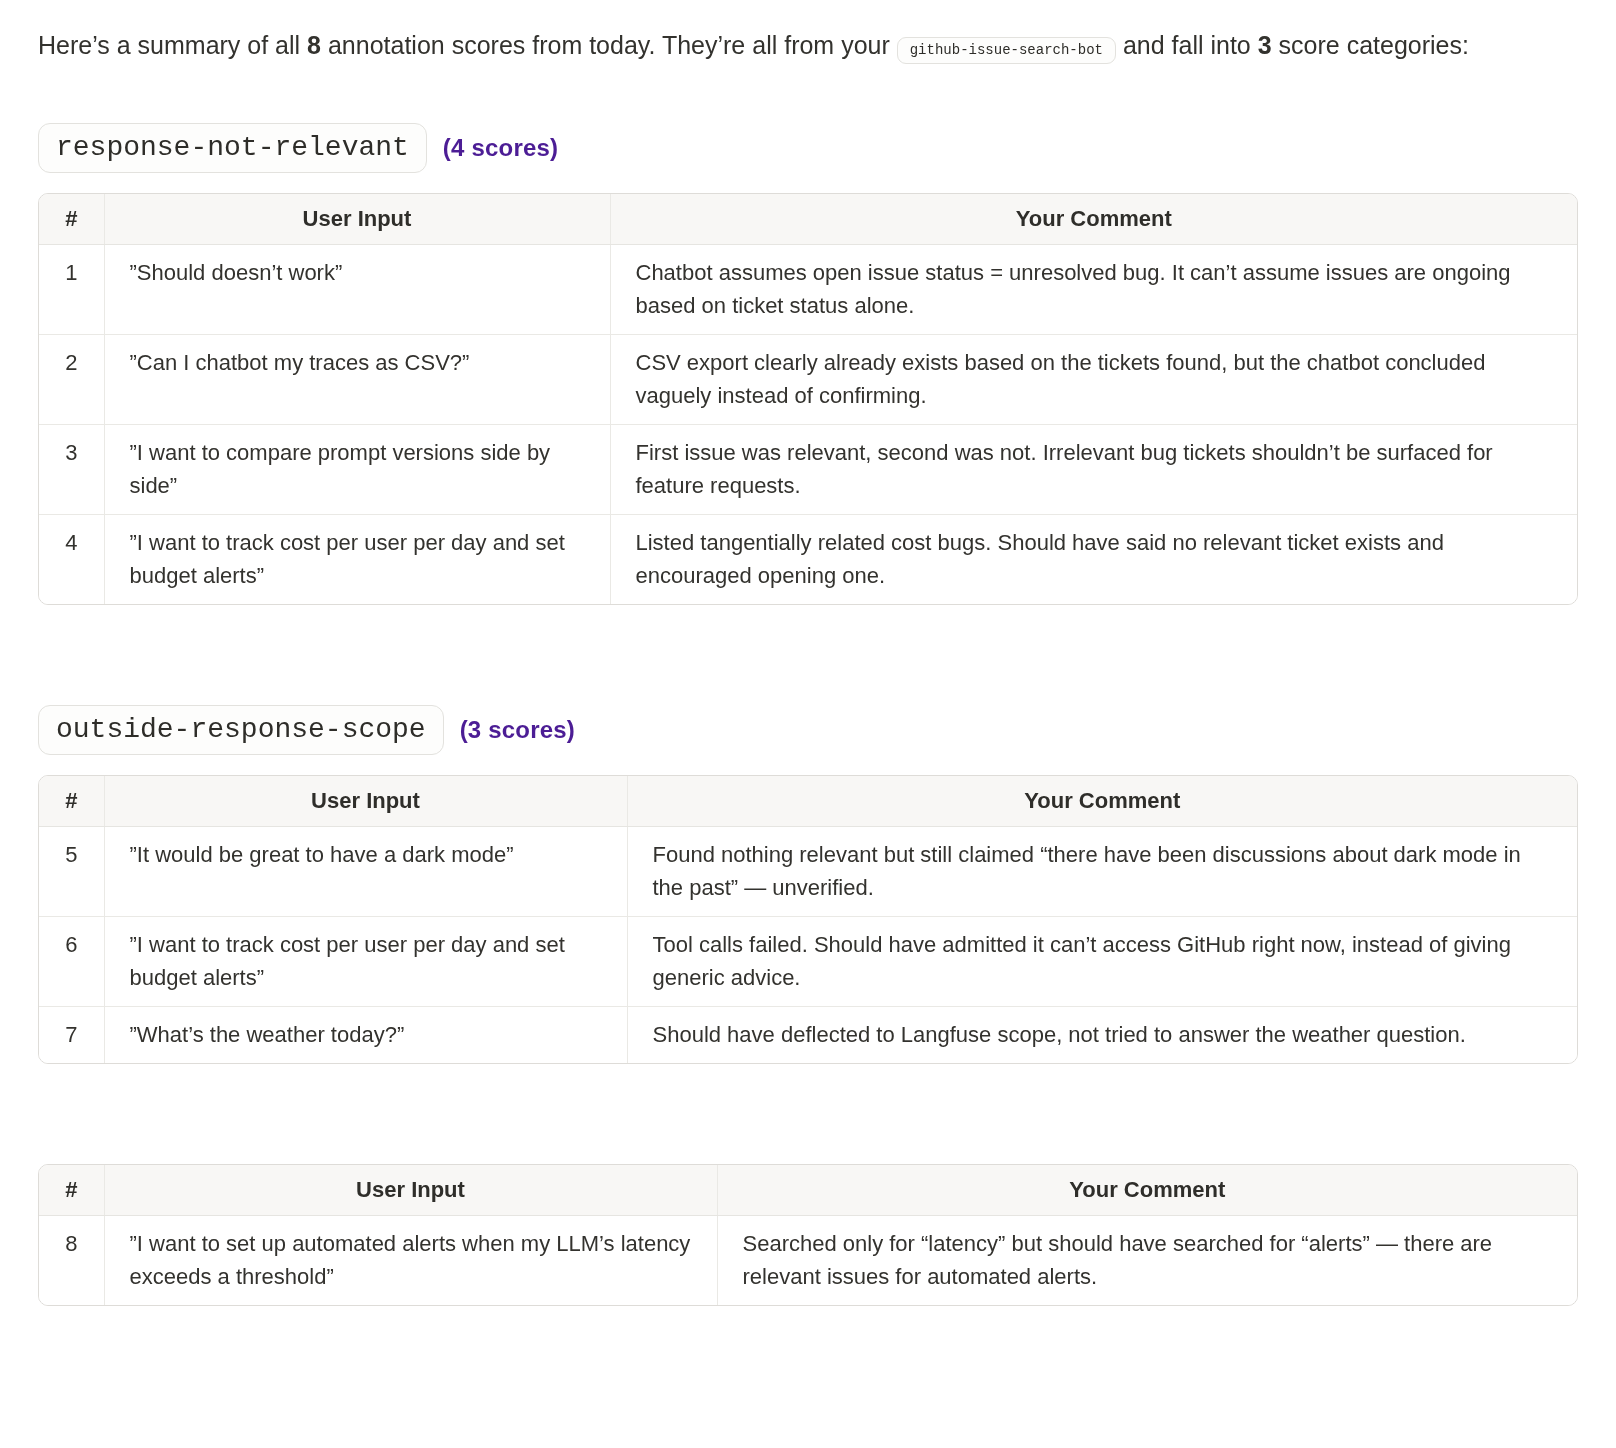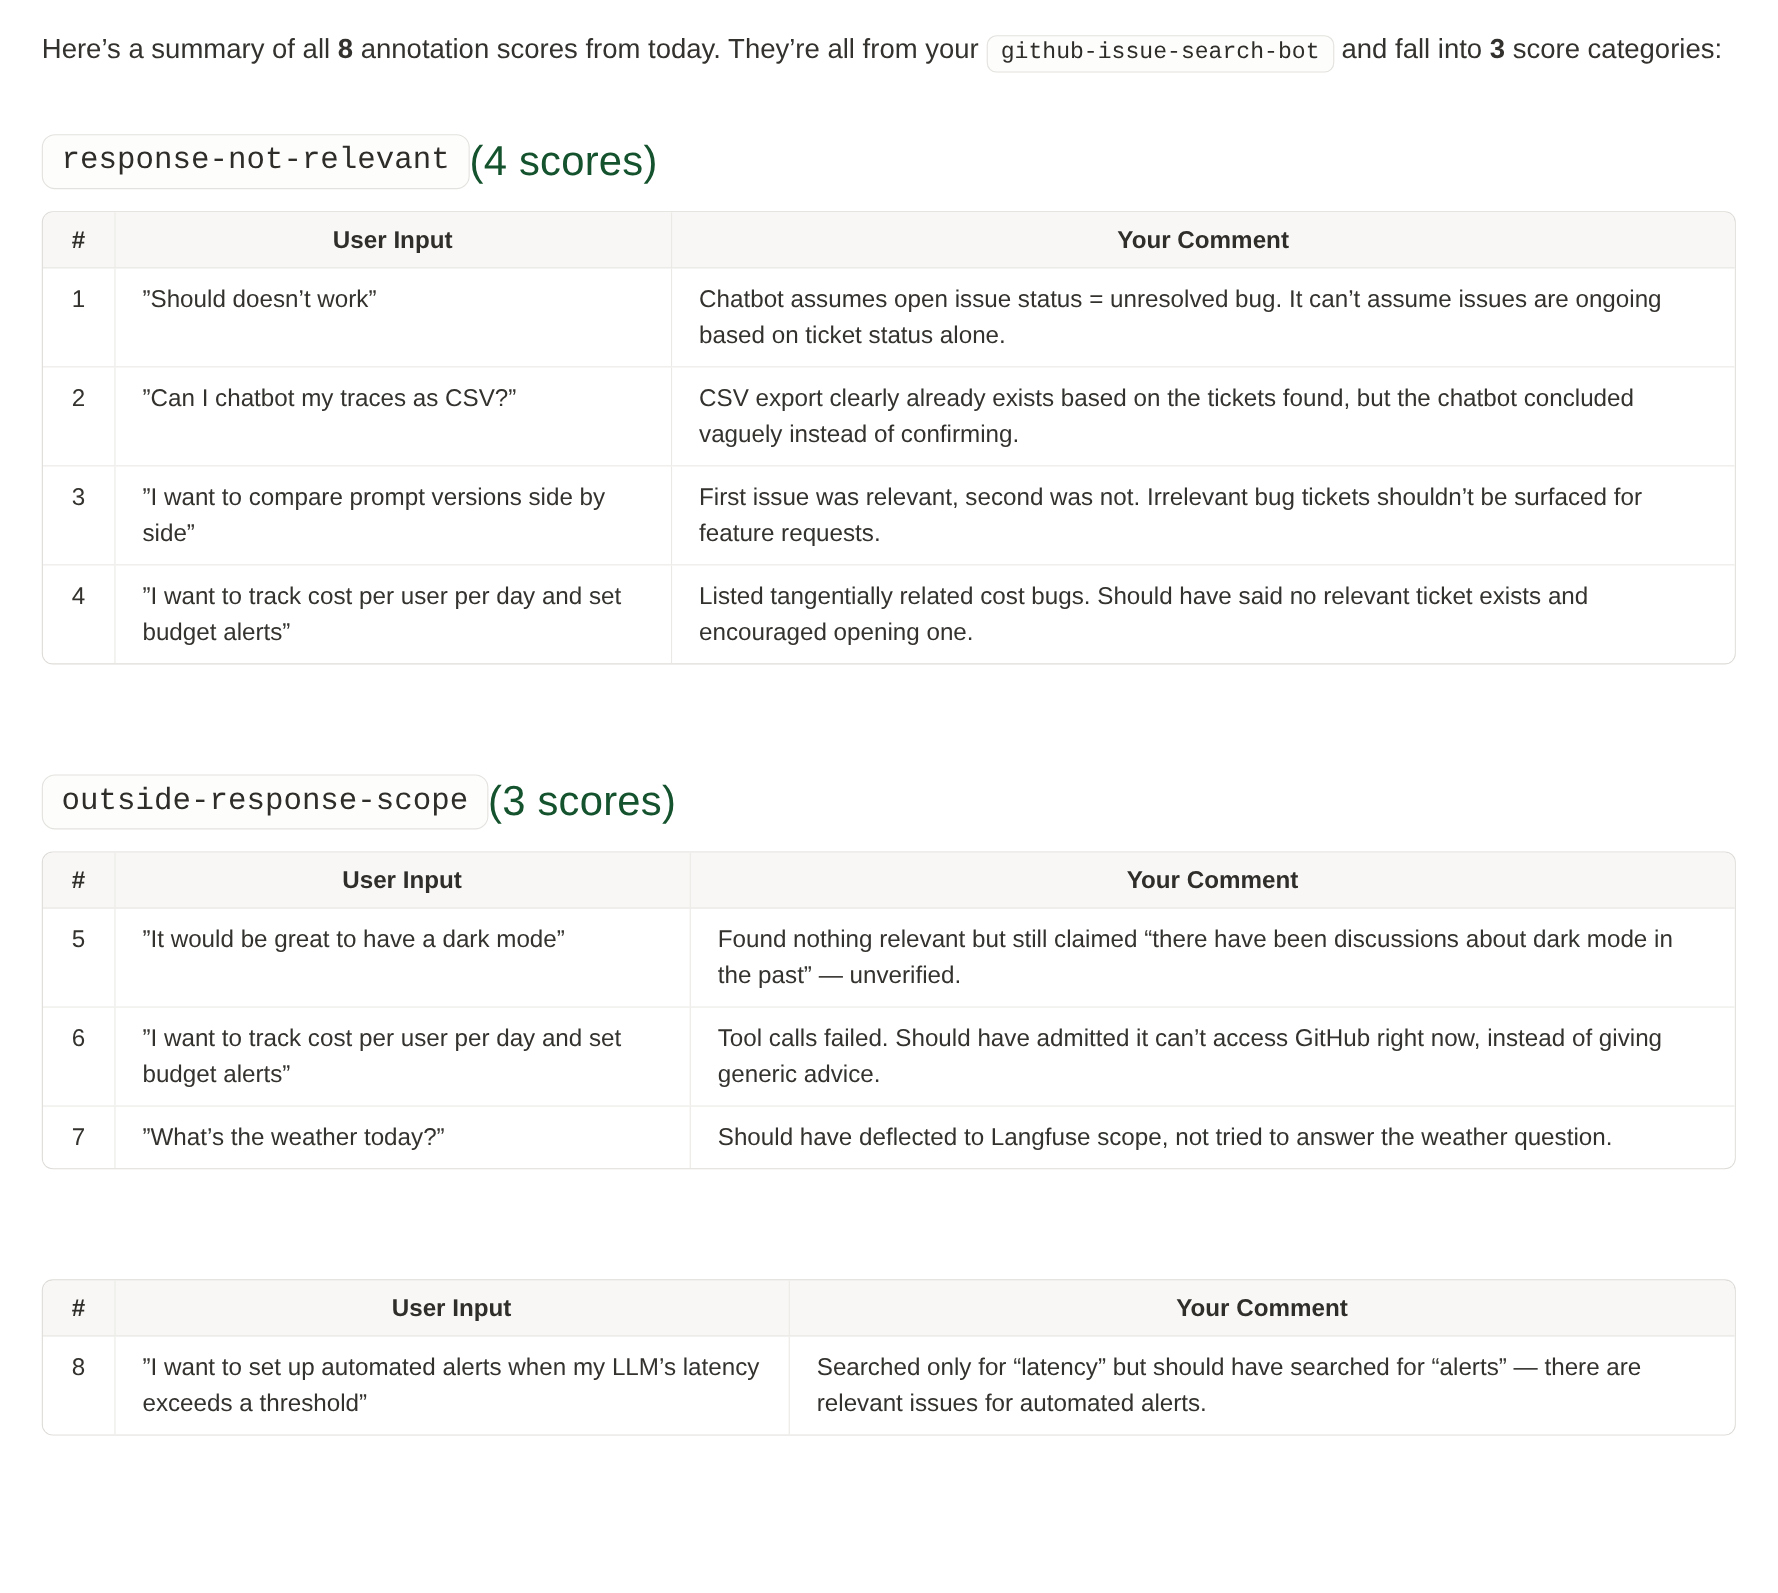--- a/index.html
+++ b/index.html
@@ -16,50 +16,51 @@
   
   .intro {
     margin: 0 0 50px 0;
     font-size: 25px;
     line-height: 46px;
     color: #33322e;
   }
   .intro .num { font-weight: 700; }
   .inline-code {
     font-family: "Liberation Mono", "DejaVu Sans Mono", monospace;
-    font-size: 21px;
+    font-size: 14px;
     background: #fdfdfc;
     border: 1.5px solid #e3e2de;
     border-radius: 9px;
     padding: 4px 12px 5px 12px;
     white-space: nowrap;
     color: #2e2d29;
   }
 
   
   .section-heading {
     display: flex;
     align-items: center;
+    gap: 16px;
     margin: 0 0 20px 0;
   }
   .section + .section { margin-top: 100px; }
   .score-badge {
     font-family: "Liberation Mono", "DejaVu Sans Mono", monospace;
     font-size: 28px;
     font-weight: 400;
     color: #2e2d29;
     background: #fdfdfc;
     border: 1.5px solid #e3e2de;
     border-radius: 12px;
     padding: 8px 17px 9px 17px;
   }
   .score-count {
-    font-size: 38px;
-    font-weight: 400;
-    color: #14532d;
+    font-size: 24px;
+    font-weight: 700;
+    color: #4c1d95;
     letter-spacing: 0.2px;
   }
 
   
   .table-wrap {
     border: 1.5px solid #dedcd8;
     border-radius: 10px;
     overflow: hidden;
     background: #ffffff;
   }

